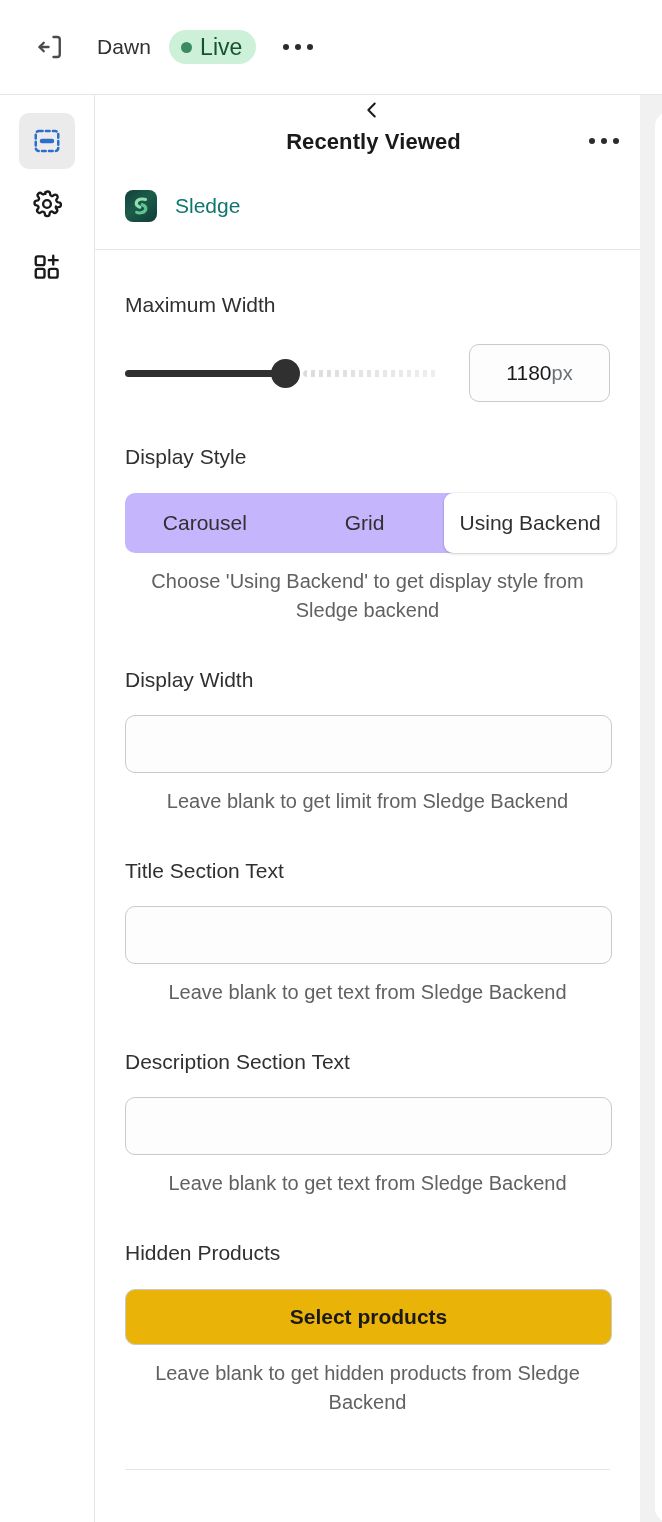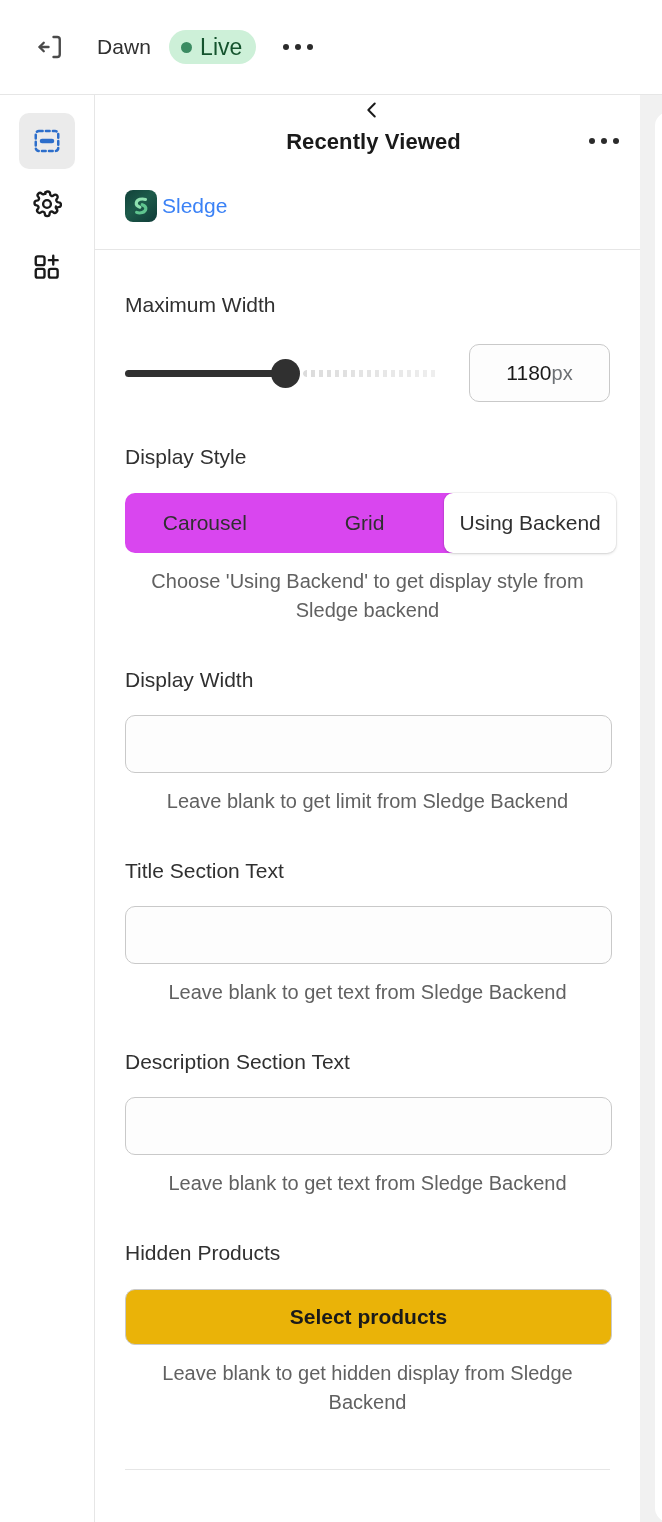--- a/index.html
+++ b/index.html
@@ -172,23 +172,23 @@
   }
   .app-icon {
     width: 32px; height: 32px;
     border-radius: 8px;
     background: linear-gradient(140deg, #11413a 0%, #1d5b4a 45%, #0f3b38 100%);
     display: flex; align-items: center; justify-content: center;
     flex: none;
     overflow: hidden;
   }
   .app-name {
-    margin-left: 5px;
-    font-size: 21px;
-    color: #3b82f6;
+    margin-left: 18px;
+    font-size: 21px;
+    color: #0f766e;
   }
 
   .panel-divider {
     height: 1px;
     background: #e6e6e6;
     margin-top: 14px;
   }
 
   .panel-body {
     padding: 0 30px 0 30px;
@@ -269,21 +269,21 @@
   }
   .num-suffix {
     font-size: 20px;
     color: #6d7175;
   }
 
   
   .segmented {
     margin-top: 22px;
     height: 60px;
-    background: #d946ef;
+    background: #c4b5fd;
     border-radius: 10px;
     display: flex;
     align-items: center;
     position: relative;
     width: 487px;
     text-align: center;
   }
   .seg {
     flex: 1;
     height: 60px;
@@ -481,21 +481,21 @@
 
       <div class="field">
         <div class="field-label">Description Section Text</div>
         <div class="text-input" data-placeholder=""></div>
         <div class="help-text">Leave blank to get text from Sledge Backend</div>
       </div>
 
       <div class="field">
         <div class="field-label">Hidden Products</div>
         <div class="select-btn">Select products</div>
-        <div class="help-text">Leave blank to get hidden display from Sledge Backend</div>
+        <div class="help-text">Leave blank to get hidden products from Sledge Backend</div>
       </div>
 
     </div>
 
     <div class="bottom-divider"></div>
   </div>
 
   <div class="panel-right-gap"></div>
   <div class="panel-right-card"></div>
 

